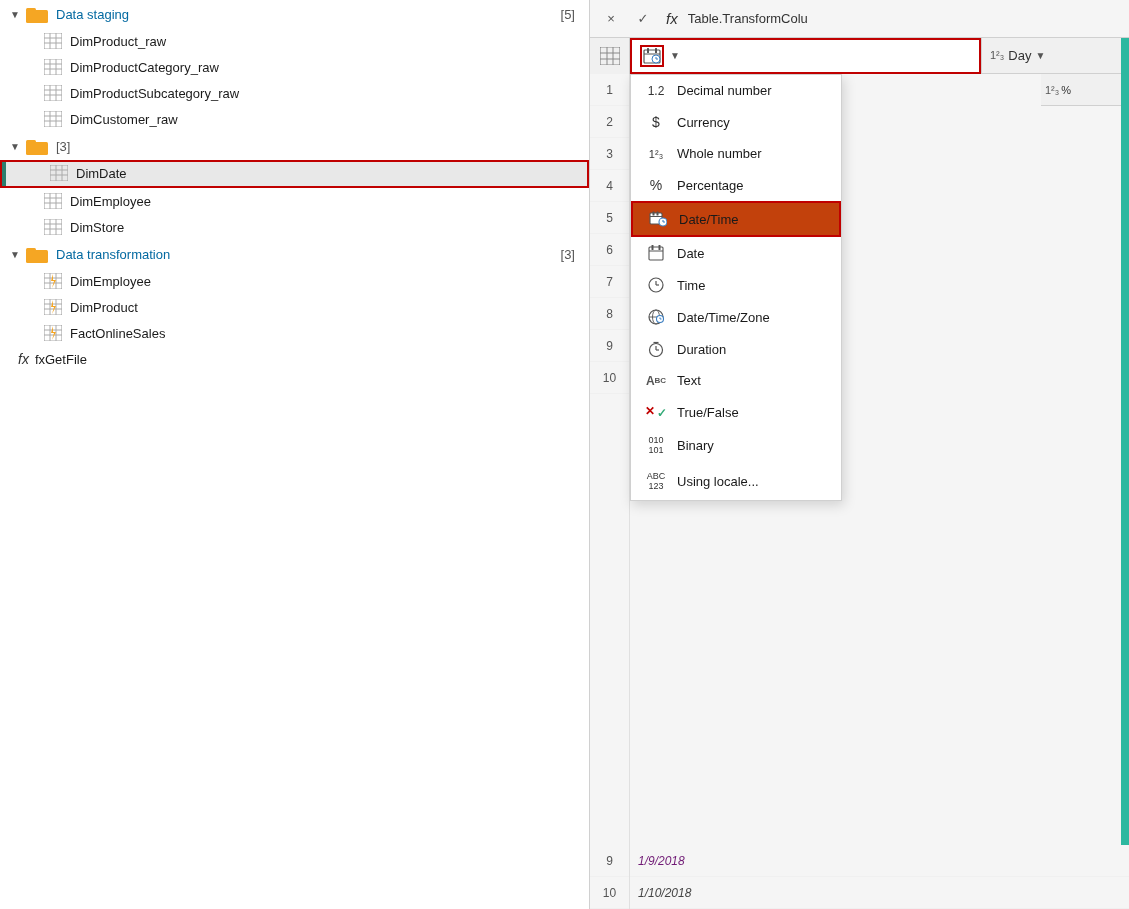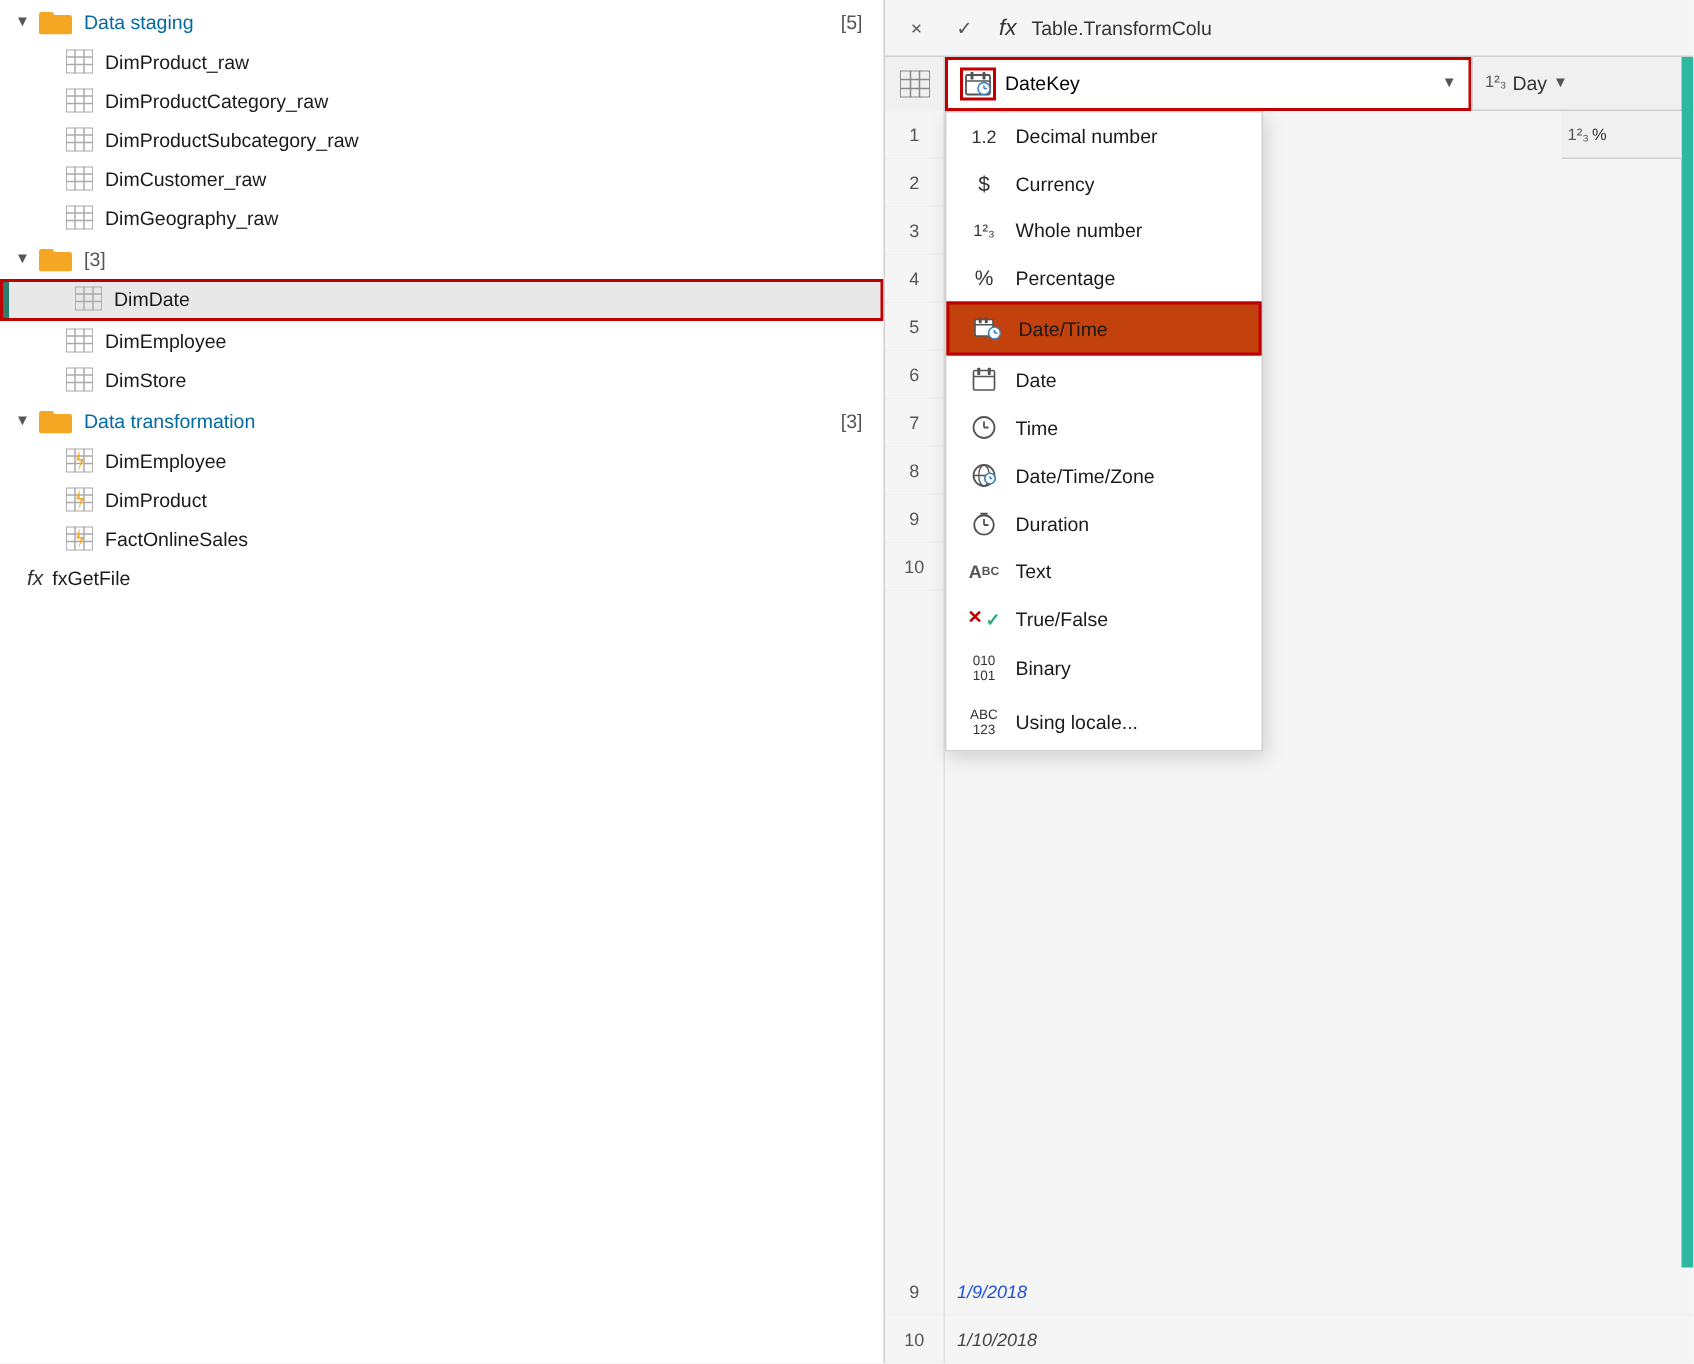--- a/index.html
+++ b/index.html
@@ -294,30 +294,20 @@
     </div>
     <div class="query-item">
       <svg class="table-icon" viewBox="0 0 18 16">
           <rect x="0" y="0" width="18" height="16" rx="1" fill="none" stroke="#aaa" stroke-width="1.2"></rect>
           <line x1="0" y1="5" x2="18" y2="5" stroke="#aaa" stroke-width="1"></line>
           <line x1="0" y1="10" x2="18" y2="10" stroke="#aaa" stroke-width="1"></line>
           <line x1="6" y1="0" x2="6" y2="16" stroke="#aaa" stroke-width="1"></line>
           <line x1="12" y1="0" x2="12" y2="16" stroke="#aaa" stroke-width="1"></line>
         </svg>
       <span class="query-name">DimCustomer_raw</span>
-    </div>
-    <div class="query-item">
-      <svg class="table-icon" viewBox="0 0 18 16">
-          <rect x="0" y="0" width="18" height="16" rx="1" fill="none" stroke="#aaa" stroke-width="1.2"></rect>
-          <line x1="0" y1="5" x2="18" y2="5" stroke="#aaa" stroke-width="1"></line>
-          <line x1="0" y1="10" x2="18" y2="10" stroke="#aaa" stroke-width="1"></line>
-          <line x1="6" y1="0" x2="6" y2="16" stroke="#aaa" stroke-width="1"></line>
-          <line x1="12" y1="0" x2="12" y2="16" stroke="#aaa" stroke-width="1"></line>
-        </svg>
-      <span class="query-name">DimGeography_raw</span>
     </div>
 
     <div class="group-row">
       <span class="arrow">▼</span>
       <svg class="folder-icon" viewBox="0 0 22 18" fill="none">
         <rect x="0" y="5" width="22" height="13" rx="1.5" fill="#F5A623"></rect>
         <rect x="0" y="3" width="10" height="4" rx="1.5" fill="#F5A623"></rect>
         <rect x="1" y="6" width="20" height="11" rx="1" fill="#F5A623" opacity="0.85"></rect>
       </svg>
       <span class="group-count">[3]</span>
@@ -439,21 +429,20 @@
           <rect x="1" y="2" width="16" height="13" rx="1" fill="white" stroke="#555" stroke-width="1.2"></rect>
           <line x1="1" y1="6" x2="17" y2="6" stroke="#555" stroke-width="1"></line>
           <rect x="4" y="0" width="2" height="5" rx="0.5" fill="#555"></rect>
           <rect x="12" y="0" width="2" height="5" rx="0.5" fill="#555"></rect>
 
           <circle cx="13" cy="11" r="4" fill="white" stroke="#3a7ec2" stroke-width="1"></circle>
           <line x1="13" y1="9" x2="13" y2="11" stroke="#3a7ec2" stroke-width="1"></line>
           <line x1="13" y1="11" x2="15" y2="11" stroke="#3a7ec2" stroke-width="1"></line>
         </svg>
       </div>
-      <span style="font-size:13px;font-weight:500;flex:1;">DateKey</span>
       <span style="font-size:10px;color:#555;">▼</span>
     </div>
 
     <div style="display:flex;align-items:center;padding:0 8px;width:140px;height:36px;background:#f0f0f0;border-bottom:1px solid #d0d0d0;border-left:1px solid #d0d0d0;gap:4px;">
       <span style="font-size:11px;color:#555;">1²₃</span>
       <span style="font-size:13px;color:#333;">Day</span>
       <span style="font-size:10px;color:#555;">▼</span>
     </div>
 
     <div style="width:8px;background:#2db8a0;height:36px;flex-shrink:0;"></div>
@@ -602,21 +591,21 @@
               </div>
             </div>
           </div>
         </div>
       </div>
 
       <div style="display:flex;flex-direction:column;">
 
         <div style="display:flex;align-items:center;height:32px;border-bottom:1px solid #f0f0f0;">
           <div style="width:40px;display:flex;align-items:center;justify-content:center;font-size:12px;color:#555;border-right:1px solid #e0e0e0;height:32px;flex-shrink:0;">9</div>
-          <div style="padding:0 8px;font-size:12px;color:#1d4ed8;font-style:italic;">1/9/2018</div>
+          <div style="padding:0 8px;font-size:12px;color:#701a75;font-style:italic;">1/9/2018</div>
         </div>
         <div style="display:flex;align-items:center;height:32px;border-bottom:1px solid #f0f0f0;">
           <div style="width:40px;display:flex;align-items:center;justify-content:center;font-size:12px;color:#555;border-right:1px solid #e0e0e0;height:32px;flex-shrink:0;">10</div>
           <div style="padding:0 8px;font-size:12px;color:#444;font-style:italic;">1/10/2018</div>
         </div>
       </div>
     </div>
   </div>
 </div>
 

